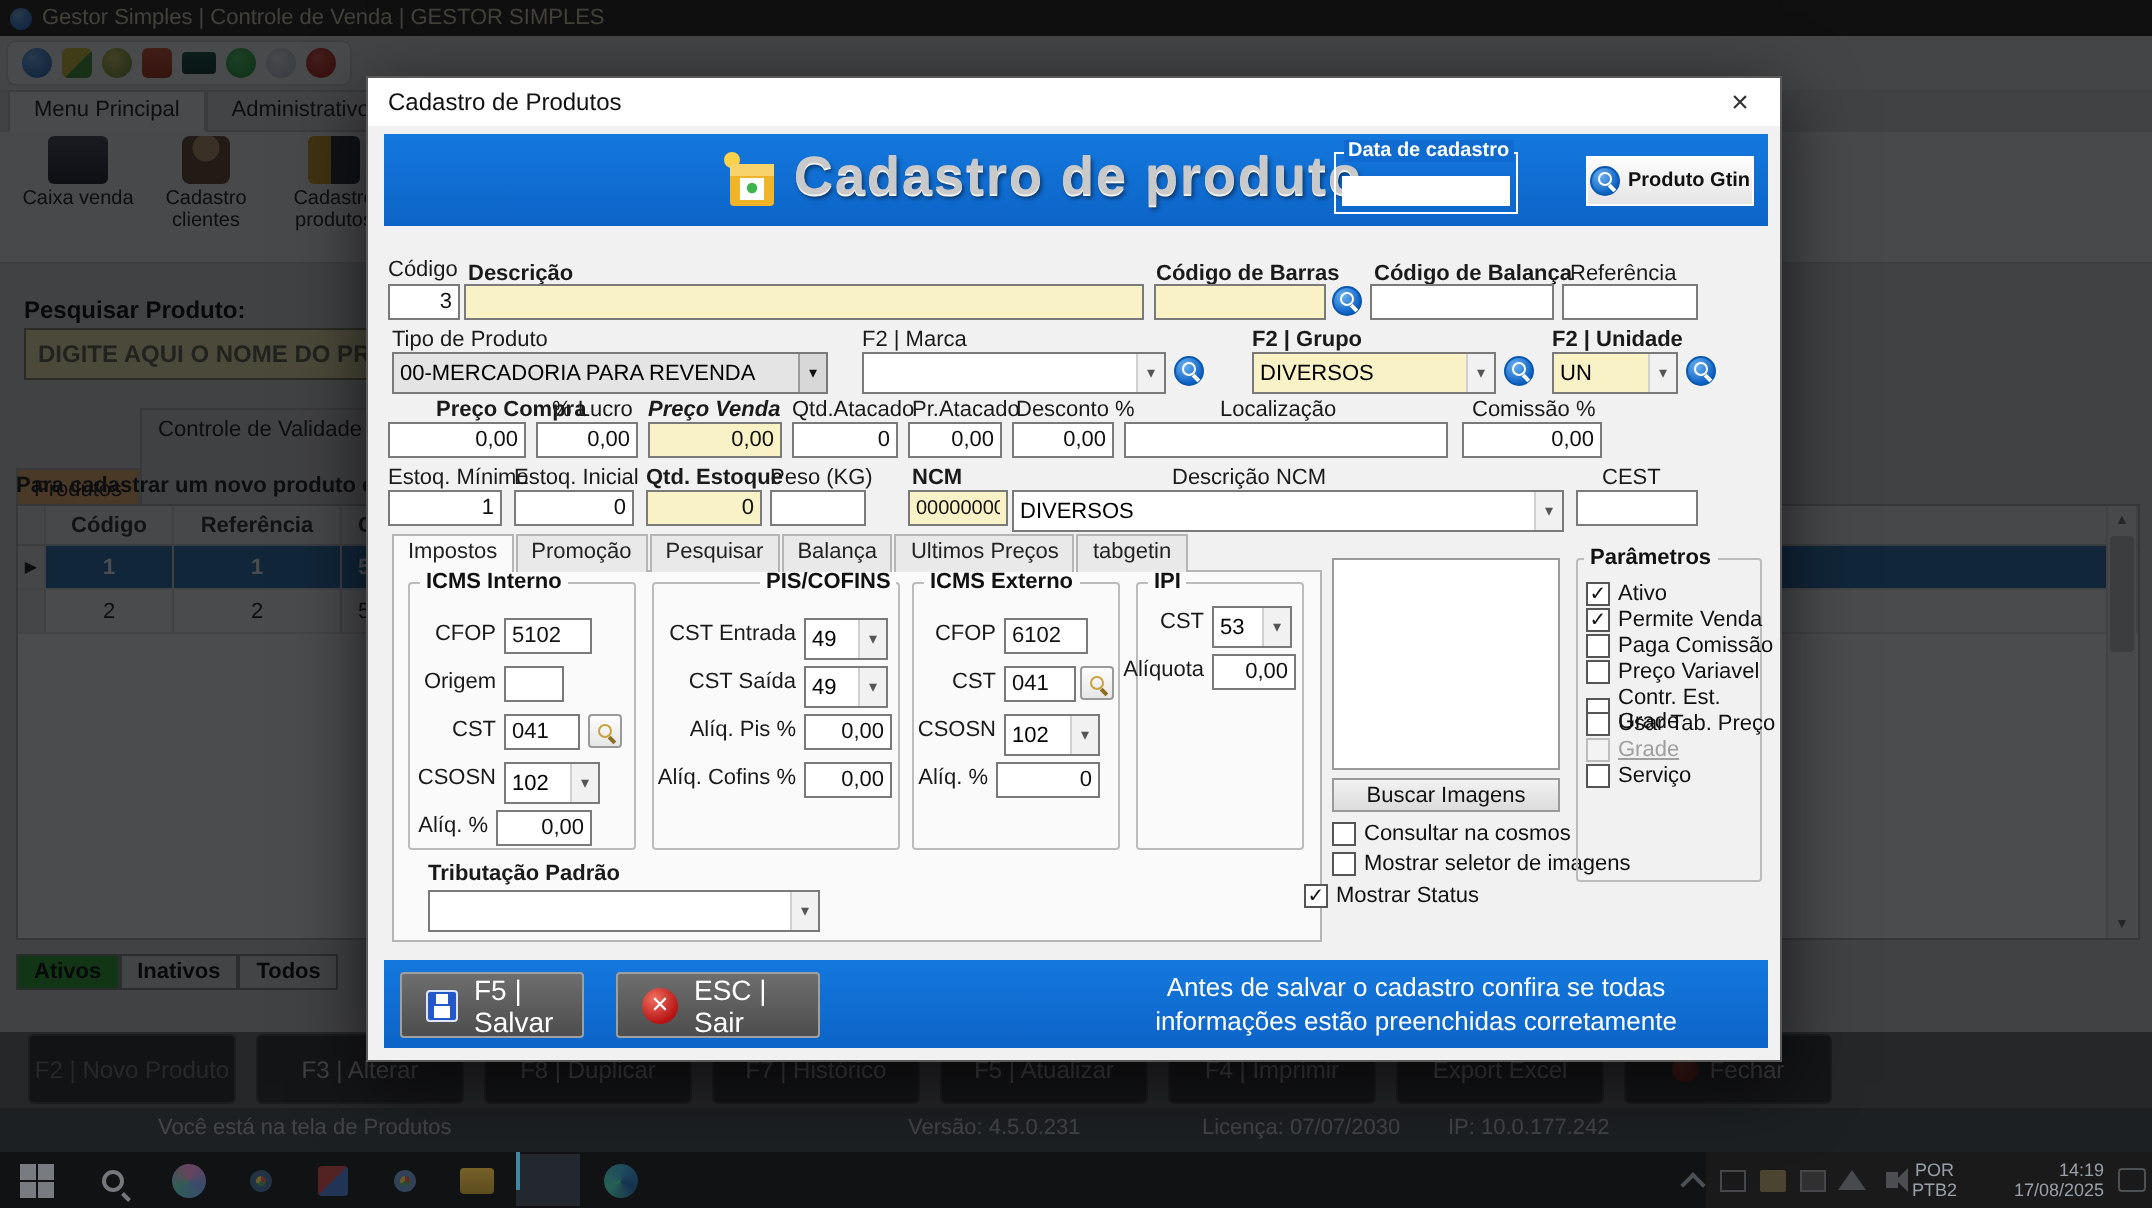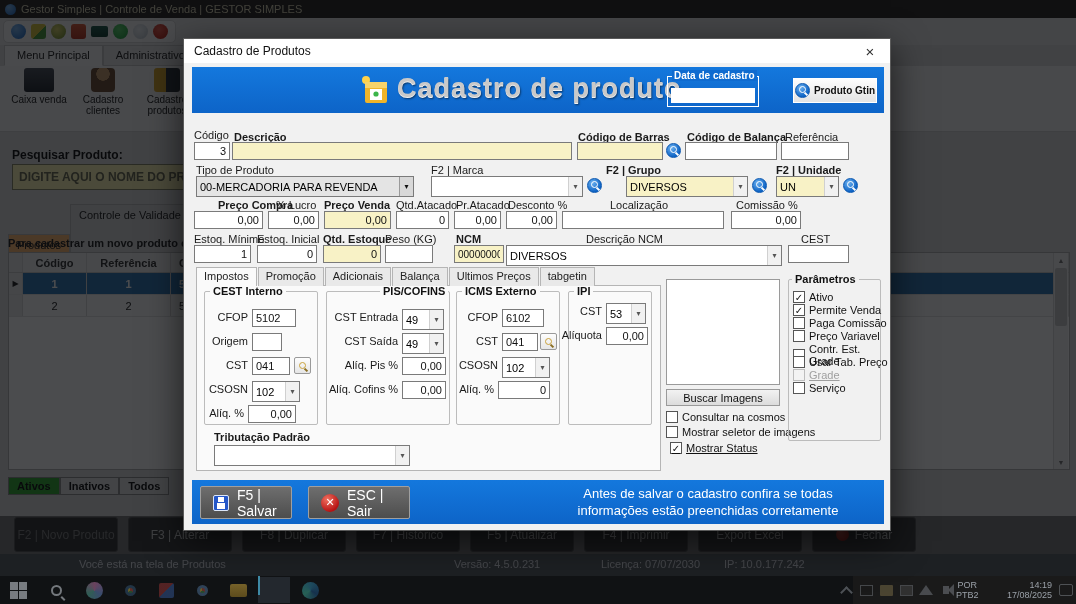--- a/index.html
+++ b/index.html
@@ -261,21 +261,21 @@
     <span class="lbl" style="left:601px;top:92px;">Referência</span>
     <input class="fld num" style="left: 10px; top: 103px; width: 36px;" value="3">
     <input class="fld y" style="left: 48px; top: 103px; width: 340px;" value="">
     <input class="fld y" style="left: 393px; top: 103px; width: 86px;" value="">
     <span class="sbtn" style="left:482px;top:104px;"></span>
     <input class="fld" style="left: 501px; top: 103px; width: 92px;" value="">
     <input class="fld" style="left: 597px; top: 103px; width: 68px;" value="">
 
     <span class="lbl" style="left:12px;top:125px;">Tipo de Produto</span>
     <span class="lbl" style="left:247px;top:125px;">F2 | Marca</span>
-    <span class="lbl b" style="left:422px;top:125px;">F2 | Grupo</span>
+    <span class="lbl b" style="left:442px;top:125px;">F2 | Grupo</span>
     <span class="lbl b" style="left:592px;top:125px;">F2 | Unidade</span>
     <div class="combo gray" style="left:12px;top:137px;width:218px;">
         <span class="cval">00-MERCADORIA PARA REVENDA</span>
         <span class="arr"></span>
       </div>
     <div class="combo" style="left:247px;top:137px;width:152px;">
         <span class="cval"></span>
         <span class="arr"></span>
       </div>
     <span class="sbtn" style="left:403px;top:139px;"></span>
@@ -285,21 +285,21 @@
       </div>
     <span class="sbtn" style="left:568px;top:139px;"></span>
     <div class="combo y" style="left:592px;top:137px;width:63px;">
         <span class="cval">UN</span>
         <span class="arr"></span>
       </div>
     <span class="sbtn" style="left:659px;top:139px;"></span>
 
     <span class="lbl b" style="left:10px;top:160px;margin-left:24px;">Preço Compra</span>
     <span class="lbl" style="left:92px;top:160px;">% Lucro</span>
-    <span class="lbl b" style="left:140px;top:160px;">Preço Venda</span>
+    <span class="lbl b" style="left:140px;top:160px;font-style:italic;">Preço Venda</span>
     <span class="lbl" style="left:212px;top:160px;">Qtd.Atacado</span>
     <span class="lbl" style="left:272px;top:160px;">Pr.Atacado</span>
     <span class="lbl" style="left:324px;top:160px;">Desconto %</span>
     <span class="lbl" style="left:426px;top:160px;">Localização</span>
     <span class="lbl" style="left:552px;top:160px;">Comissão %</span>
     <input class="fld num" style="left: 10px; top: 172px; width: 69px;" value="0,00">
     <input class="fld num" style="left: 84px; top: 172px; width: 51px;" value="0,00">
     <input class="fld num y" style="left: 140px; top: 172px; width: 67px;" value="0,00">
     <input class="fld num" style="left: 212px; top: 172px; width: 53px;" value="0">
     <input class="fld num" style="left: 270px; top: 172px; width: 47px;" value="0,00">
@@ -321,29 +321,29 @@
     <input class="fld y" style="left: 270px; top: 206px; width: 50px; font-size: 10px;" value="00000000">
     <div class="combo" style="left:322px;top:206px;width:276px;">
         <span class="cval">DIVERSOS</span>
         <span class="arr"></span>
       </div>
     <input class="fld" style="left: 604px; top: 206px; width: 61px;" value="">
 
     <div class="dtabs">
       <span class="dtab active">Impostos</span>
       <span class="dtab">Promoção</span>
-      <span class="dtab">Adicionais</span>
+      <span class="dtab">Pesquisar</span>
       <span class="dtab">Balança</span>
       <span class="dtab">Ultimos Preços</span>
       <span class="dtab">tabgetin</span>
     </div>
     <div class="tabpage"></div>
 
     <div class="gbox" style="left:20px;top:252px;width:114px;height:134px;"></div>
-    <span class="gt2" style="left:26px;top:246px;">CEST Interno</span>
+    <span class="gt2" style="left:26px;top:246px;">ICMS Interno</span>
     <span class="glbl" style="left:20px;top:272px;width:44px;">CFOP</span>
     <input class="fld" style="left: 68px; top: 270px; width: 44px;" value="5102">
     <span class="glbl" style="left:20px;top:296px;width:44px;">Origem</span>
     <input class="fld" style="left: 68px; top: 294px; width: 30px;" value="">
     <span class="glbl" style="left:20px;top:320px;width:44px;">CST</span>
     <input class="fld" style="left: 68px; top: 318px; width: 38px;" value="041">
     <span class="tbtn" style="left:110px;top:318px;"></span>
     <span class="glbl" style="left:20px;top:344px;width:44px;">CSOSN</span>
     <div class="combo" style="left:68px;top:342px;width:48px;">
         <span class="cval">102</span>
@@ -397,21 +397,21 @@
     <div class="imgbox"></div>
     <div class="buscar">Buscar Imagens</div>
     <label class="cb" style="left:482px;top:372px;" data-state="unchecked">
         <span class="bx"></span>
         <span>Consultar na cosmos</span>
       </label>
     <label class="cb" style="left:482px;top:387px;" data-state="unchecked">
         <span class="bx"></span>
         <span>Mostrar seletor de imagens</span>
       </label>
-    <label class="cb" style="left:486px;top:403px;text-decoration:underline;" data-state="checked">
+    <label class="cb" style="left:468px;top:403px;" data-state="checked">
         <span class="bx"></span>
         <span>Mostrar Status</span>
       </label>
 
     <div class="gbox" style="left:604px;top:240px;width:93px;height:162px;"></div>
     <span class="gt2 onform" style="left:608px;top:234px;">Parâmetros</span>
     <label class="cb" style="left:609px;top:252px;" data-state="checked">
         <span class="bx"></span>
         <span>Ativo</span>
       </label>

